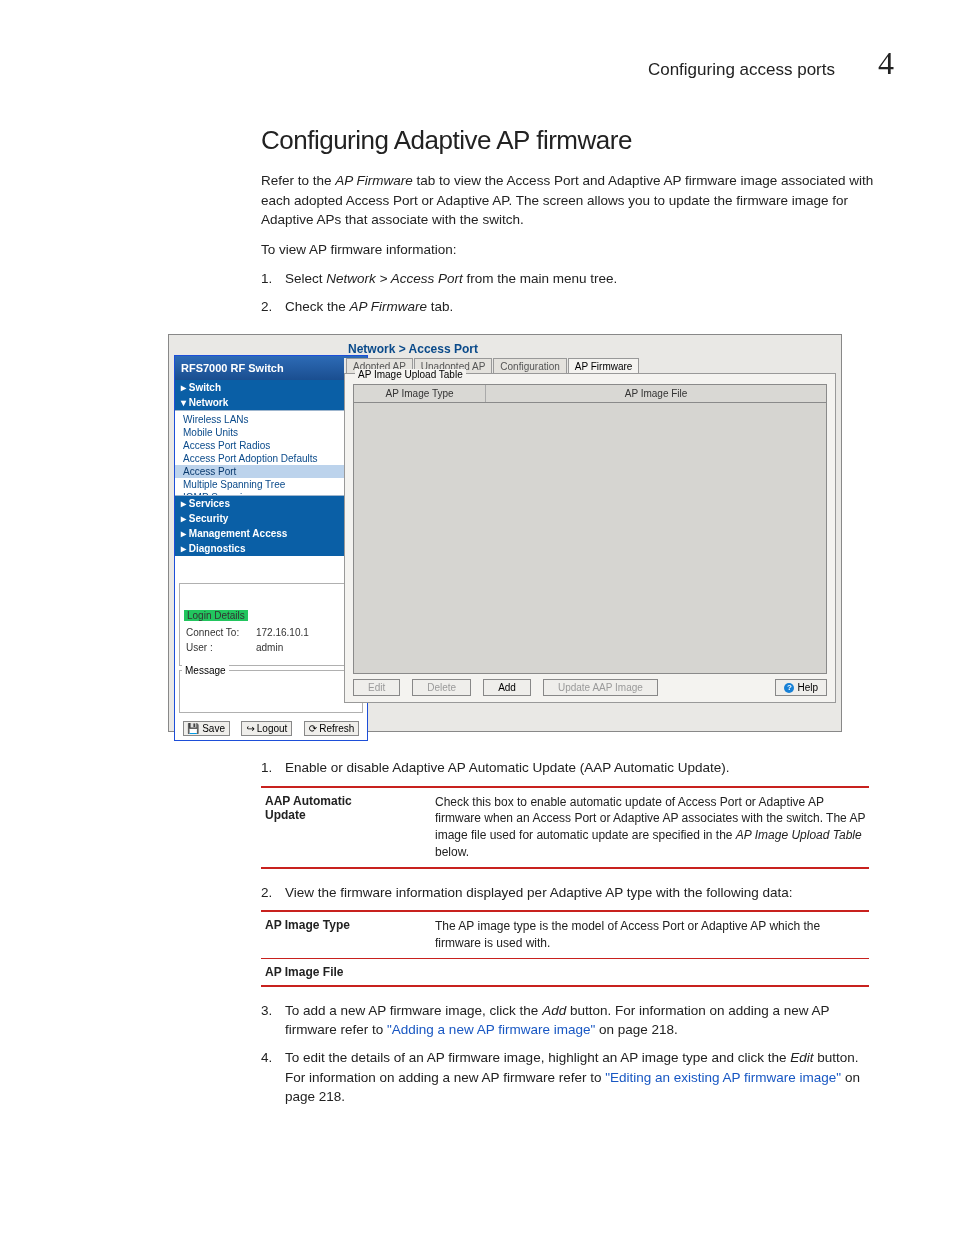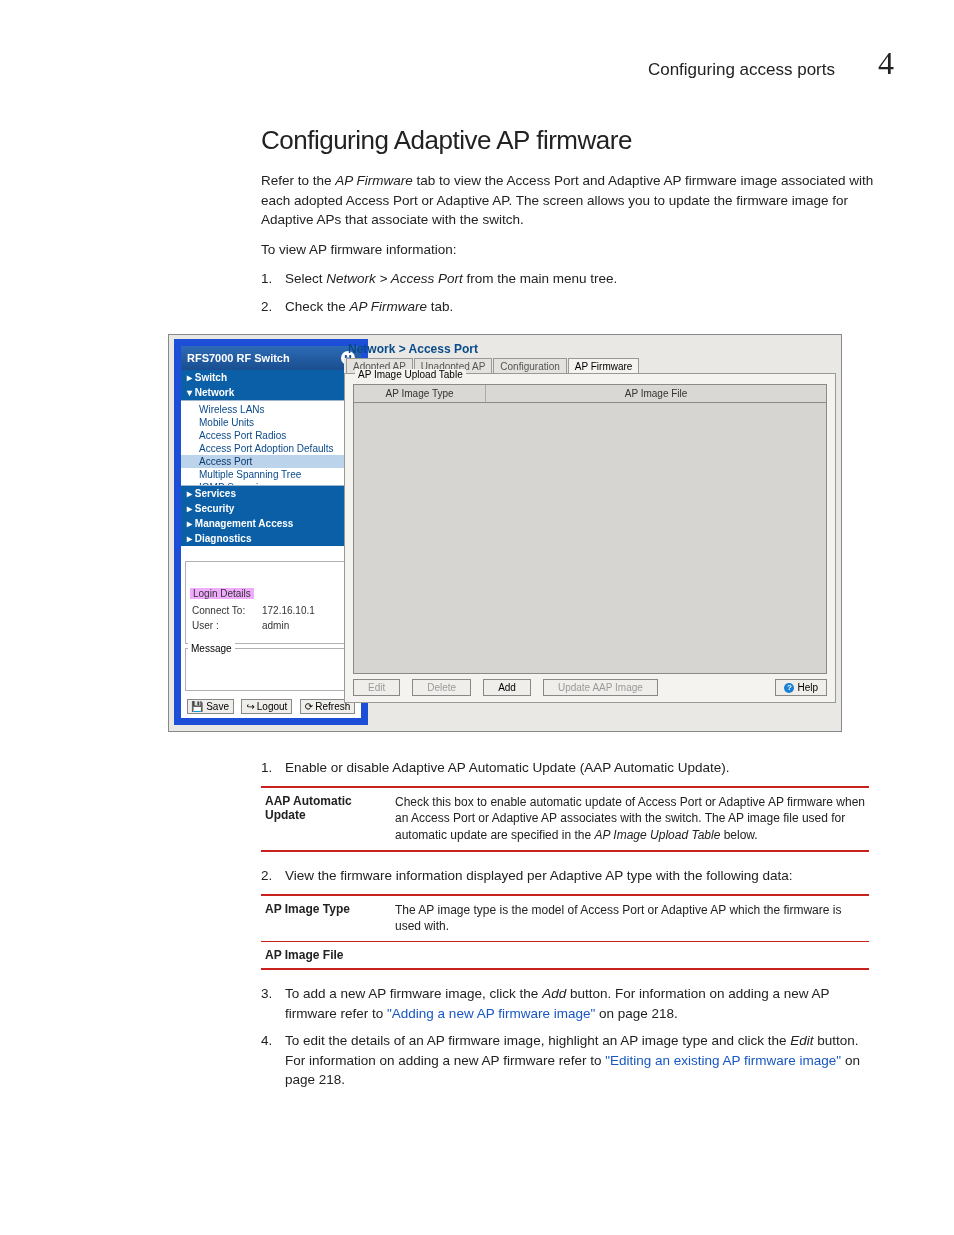--- a/index.html
+++ b/index.html
@@ -68,20 +68,21 @@
   .def-table {
     width: 608px;
     margin: 6px 0 10px 0;
     border-top: 2px solid #c8211e;
     border-bottom: 2px solid #c8211e;
     font-size: 12px;
   }
   .def-row {
     display:flex;
     padding: 6px 0;
+    gap: 40px;
   }
   .def-row + .def-row { border-top: 1px solid #c8211e; }
   .def-k { width: 130px; font-weight: bold; flex:0 0 130px; padding-left:4px;}
   .def-v { flex:1; line-height:1.4; }
 
   
   .shot {
     position:absolute;
     left:168px;
     top:334px;
@@ -90,23 +91,23 @@
     border:1px solid #888;
     background:#e9e8e5;
     font-family: Tahoma, Arial, sans-serif;
     font-size:11px;
     color:#000;
   }
   .shot * { box-sizing: border-box; }
 
   .s-side {
     position:absolute;
-    left:5px; top:4px;
+    left:5px; top:20px;
     width:194px; height:386px;
-    border:7px solid #1d4ed8;
+    border:1px solid #1d4ed8;
     background:#fff;
   }
   .s-title {
     background: linear-gradient(#2d6bb6, #1a4e90);
     color:#fff;
     font-weight:bold;
     padding:5px 6px;
     font-size:11px;
     display:flex;
     justify-content:space-between;
@@ -134,21 +135,21 @@
     background:#fff;
     font-size:10px;
     color:#0a4a8a;
     padding:2px 0 4px 0;
     height:86px;
     overflow:hidden;
     border:1px solid #9fb6ce;
     border-left:none; border-right:none;
   }
   .tree .item {
-    padding:1px 4px 1px 18px;
+    padding:1px 4px 1px 8px;
     white-space:nowrap;
   }
   .tree .item.sel {
     background:#bcd3ec;
     color:#0a3a6e;
   }
   .scroll-arrow {
     position:absolute;
     right:2px;
     width:11px; height:11px;
@@ -161,21 +162,21 @@
   .login-box {
     margin:4px;
     border:1px solid #b0b0b0;
     padding:6px 6px 12px 6px;
     font-size:10px;
     color:#333;
     margin-top:148px;
   }
   .login-box .legend {
     position:relative; top:-12px; left:-2px;
-    background:#f0abfc; padding:0 3px;
+    background:#22c55e; padding:0 3px;
     display:inline-block;
     margin-top:32px;
   }
   .login-row {display:flex; gap:10px; margin-top:-6px;}
   .msg-box {
     margin:4px;
     border:1px solid #b0b0b0;
     padding:4px 4px 26px 4px;
     font-size:10px;
   }

